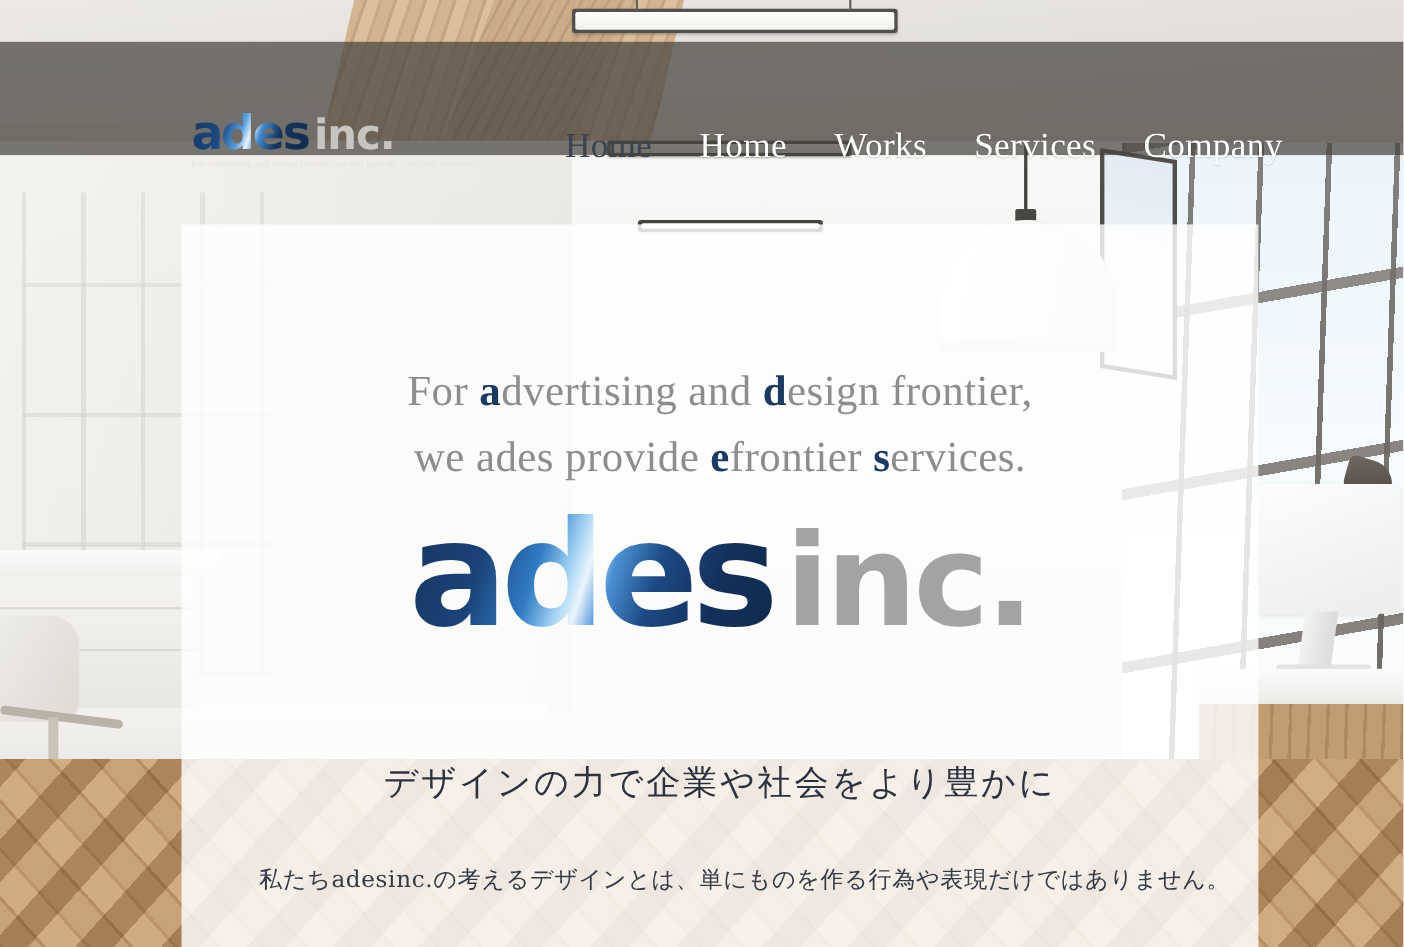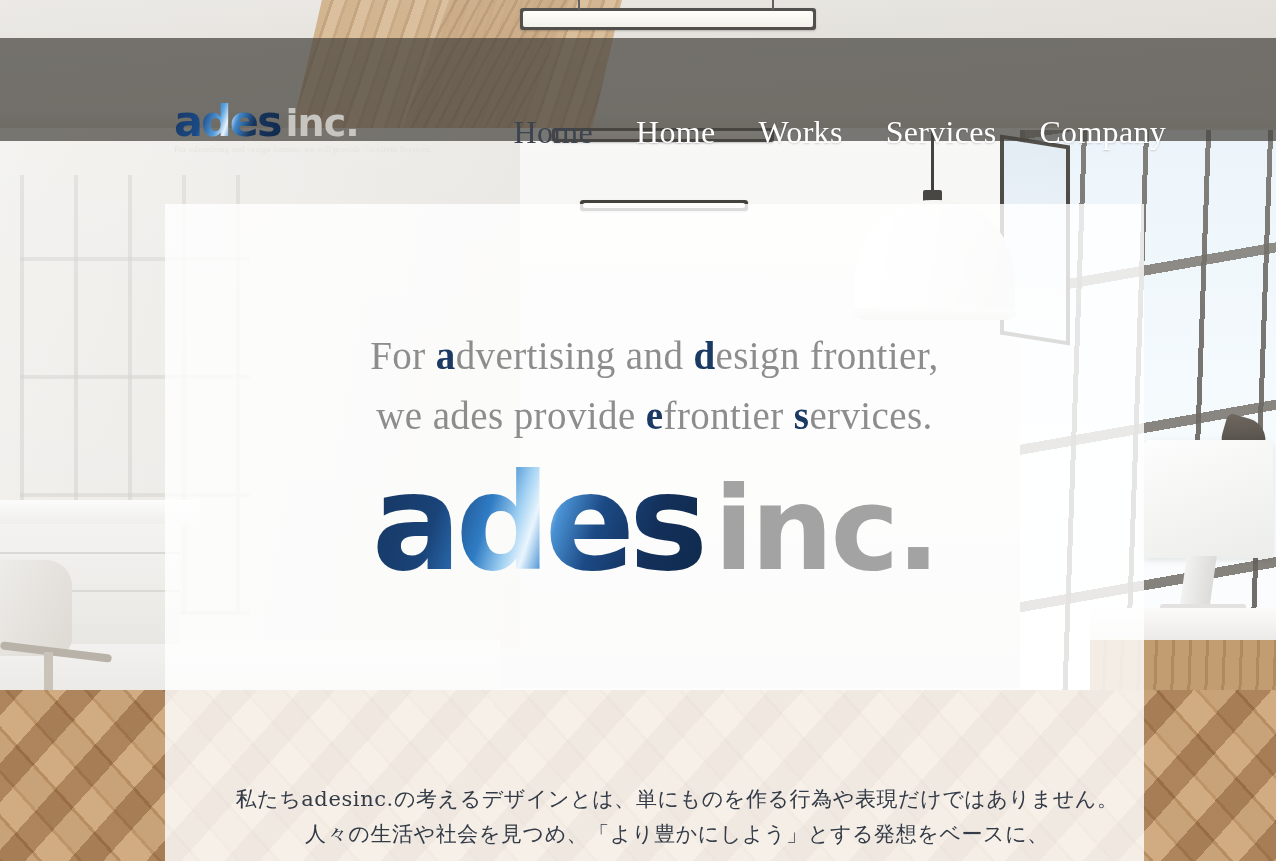--- a/index.html
+++ b/index.html
@@ -368,20 +368,20 @@
     <div class="hero-copy">
       <div><span>For </span><b>a</b><span>dvertising and </span><b>d</b><span>esign frontier,</span></div>
       <div><span>we ades provide </span><b>e</b><span>frontier </span><b>s</b><span>ervices.</span></div>
     </div>
 
     <div class="logo-big">
       <span class="big-ades">ades</span>
       <span class="big-inc">inc.</span>
     </div>
 
+    <div class="jp-heading">デザインの力で企業や社会をより豊かに</div>
 
     <div class="jp-body">
       <span class="line">私たちadesinc.の考えるデザインとは、単にものを作る行為や表現だけではありません。</span>
-      <span class="line">人々の生活や社会を見つめ、「より豊かにしよう」とする発想をベースに、</span>
     </div>
 
   </div>
 </div>
 
 </body></html>

